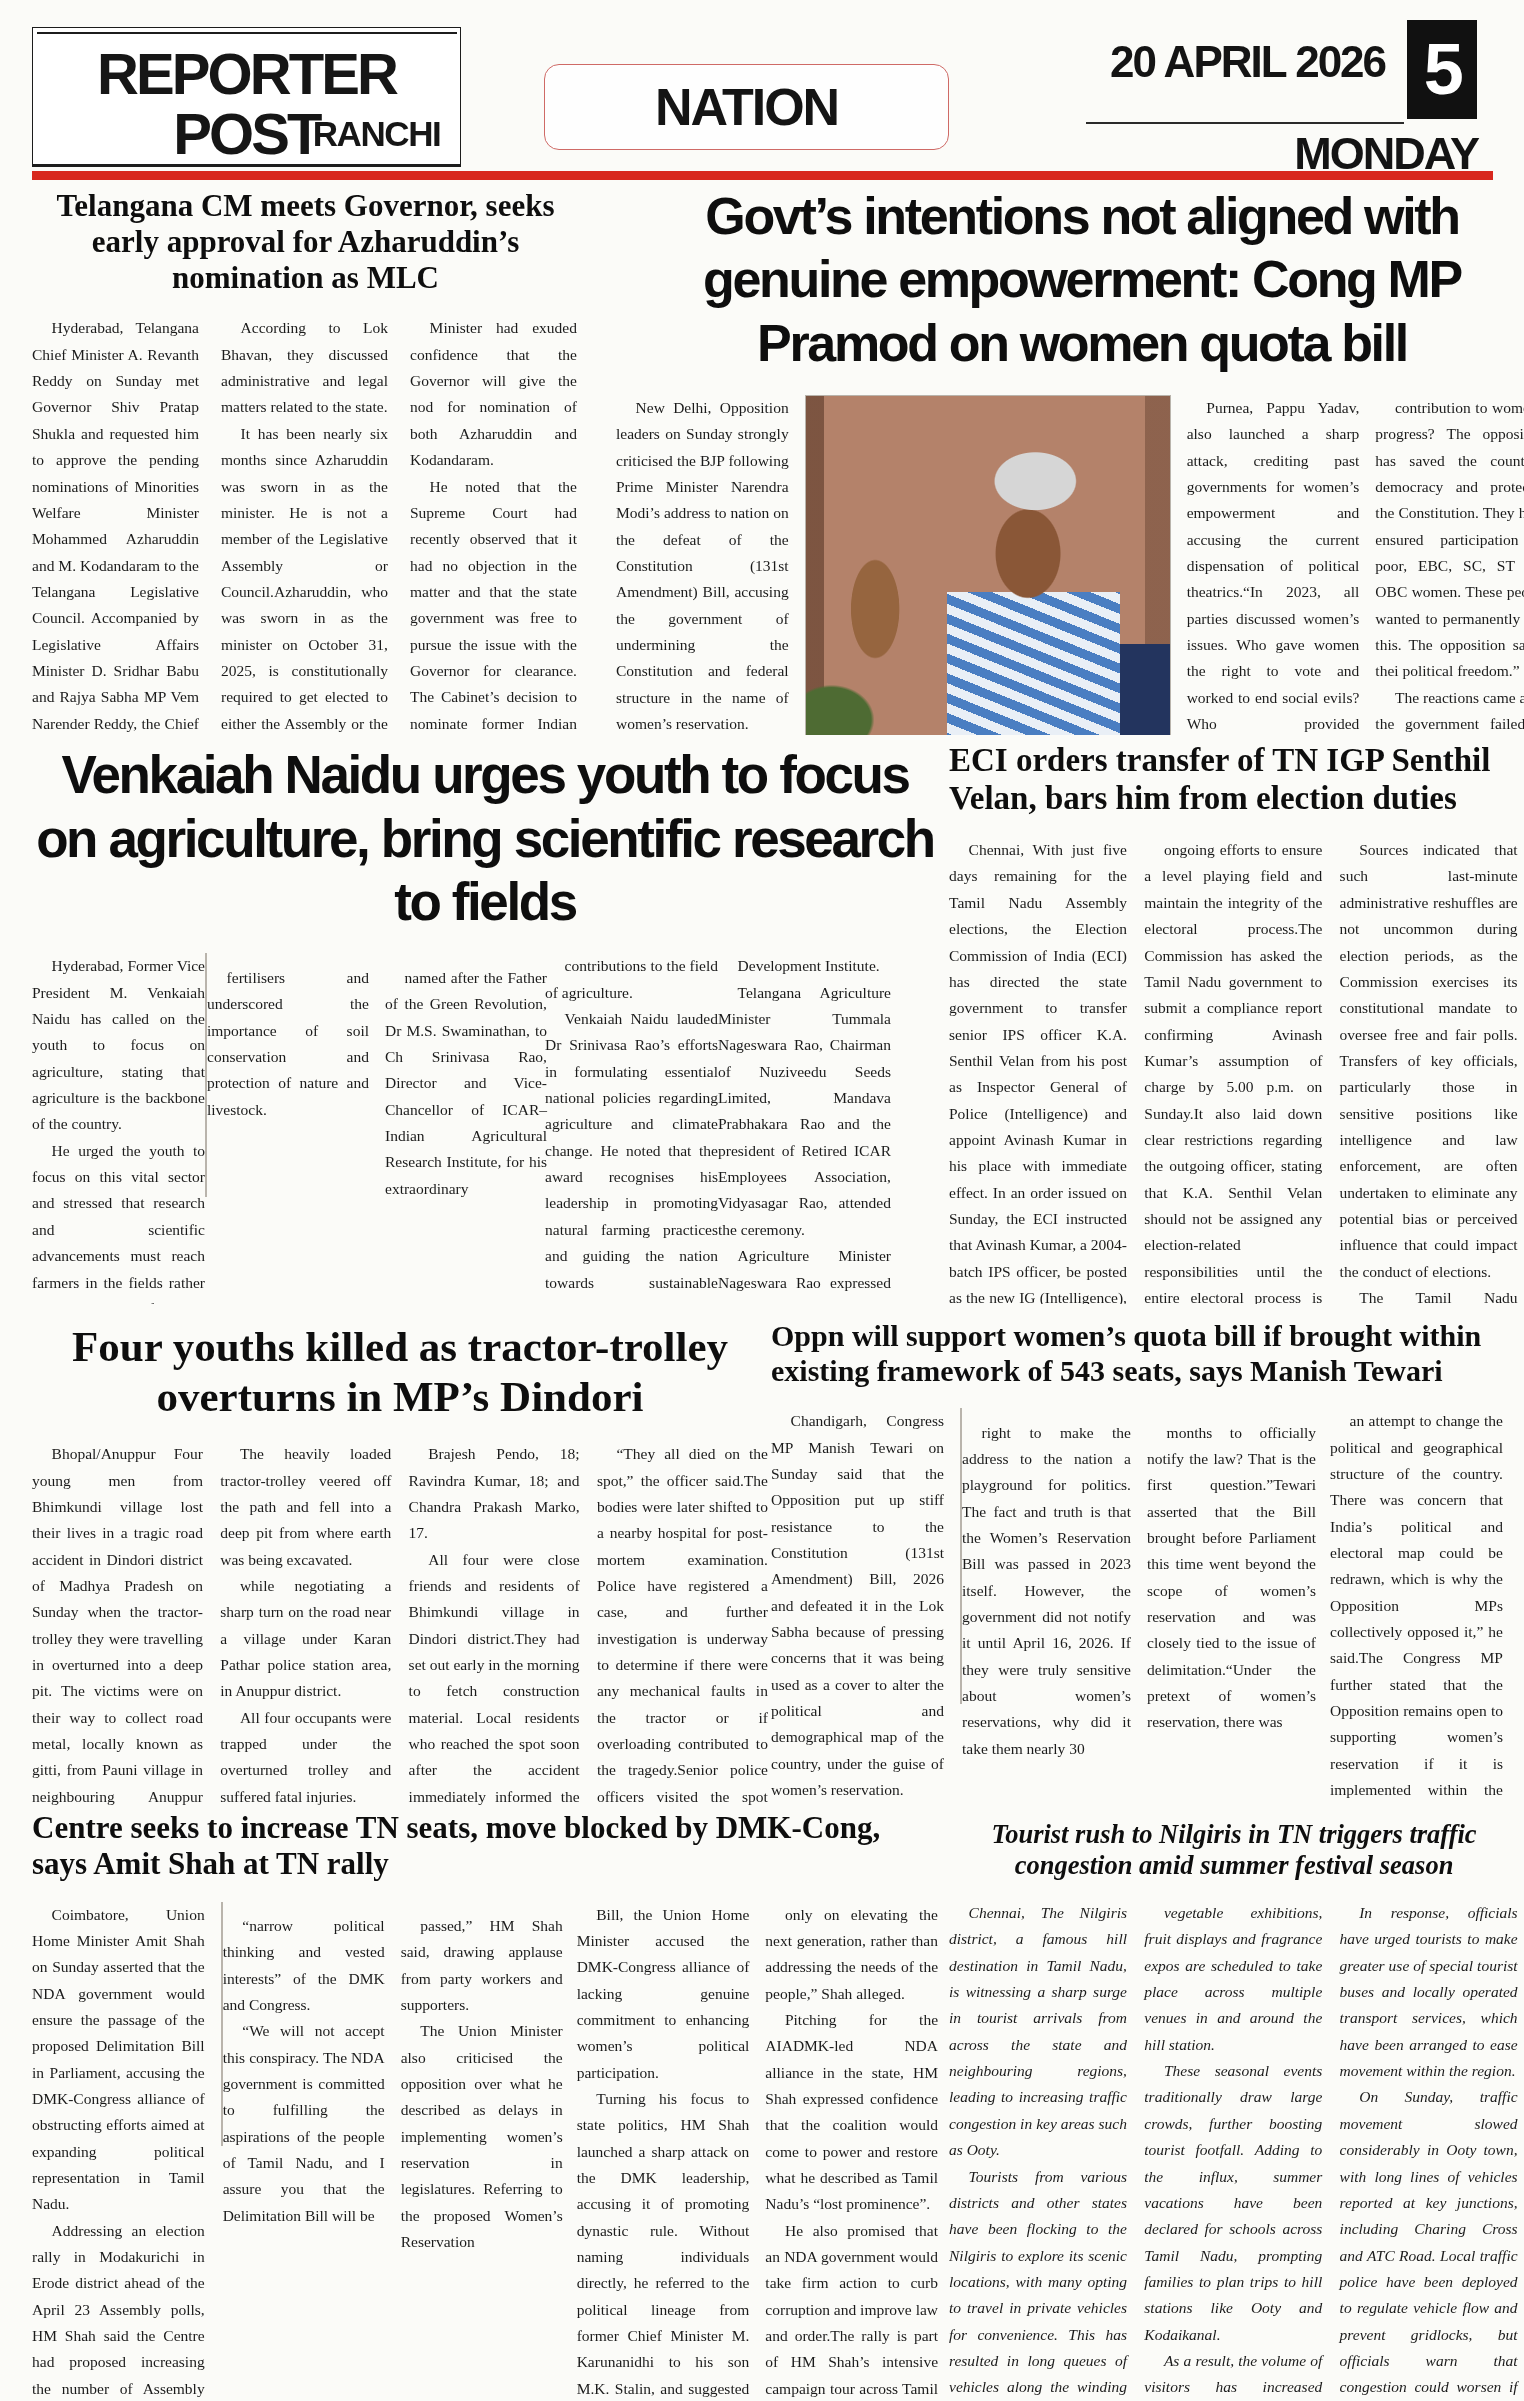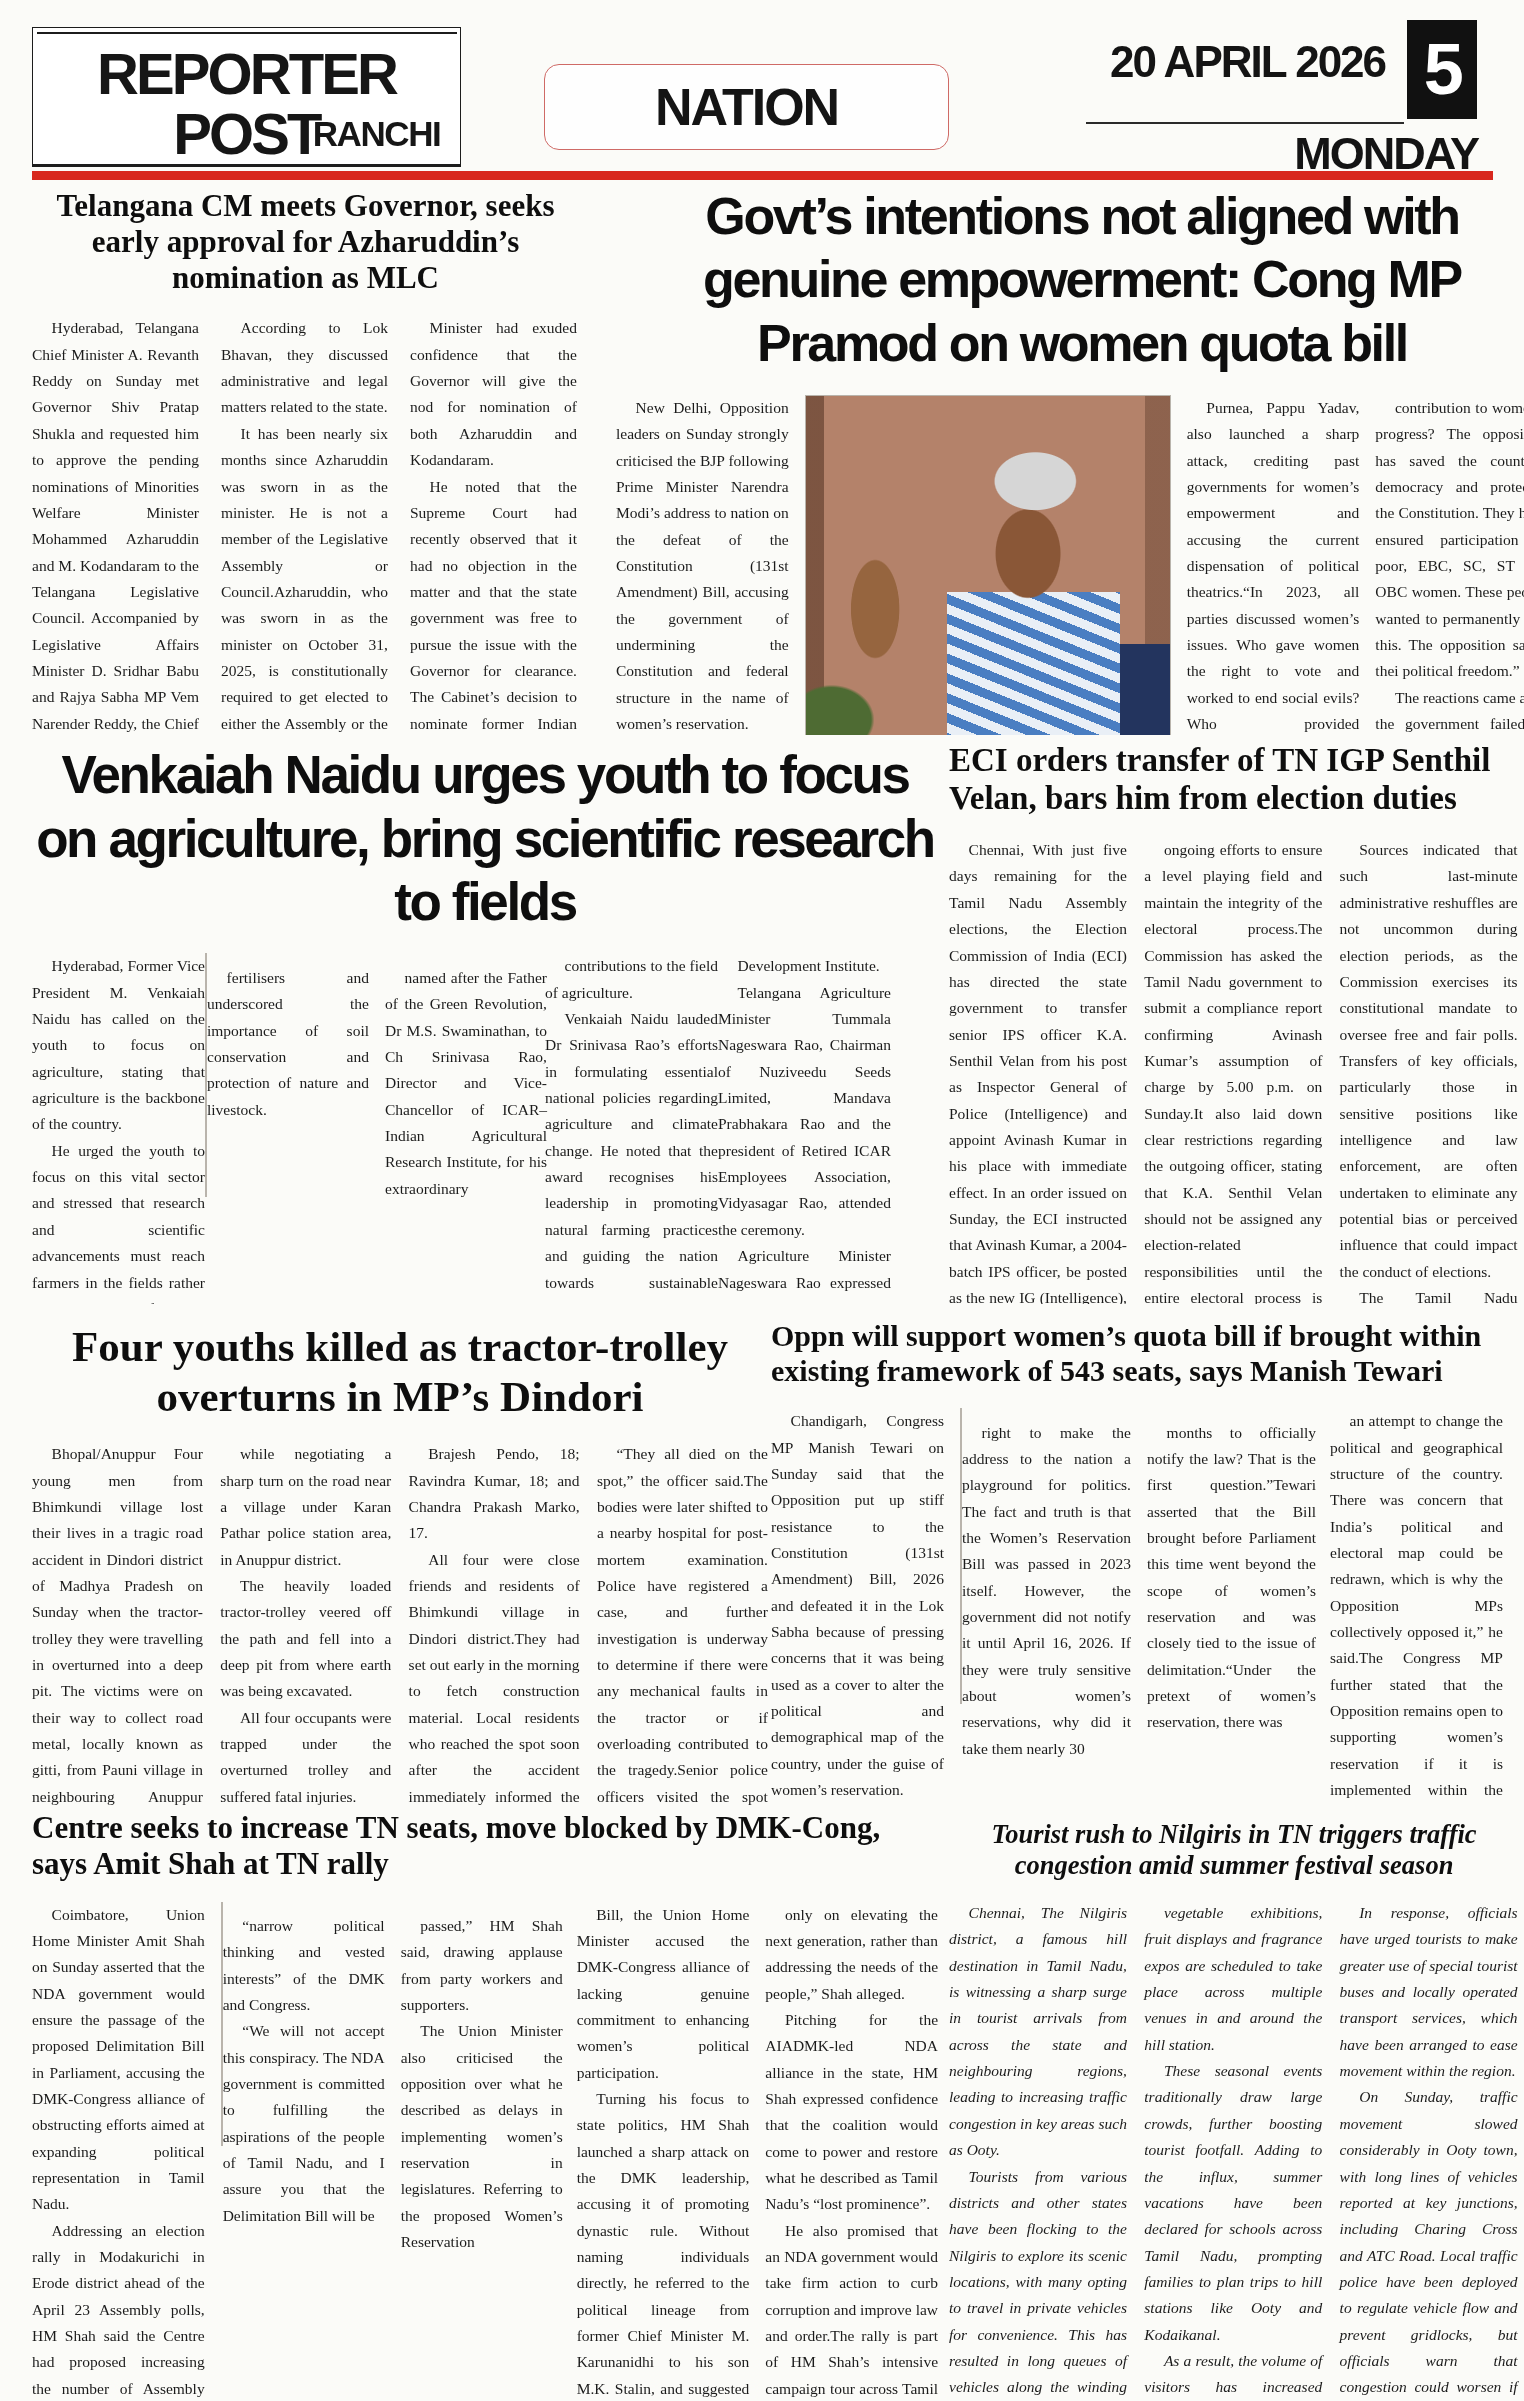--- a/index.html
+++ b/index.html
@@ -251,22 +251,22 @@
     </div>
   </section>
 
   <section class="art" id="a-dindori">
     <h1 class="hl serif">Four youths killed as tractor-trolley overturns in MP’s Dindori</h1>
     <div class="body-row">
       <div class="col">
           <p>Bhopal/Anuppur Four young men from Bhimkundi village lost their lives in a tragic road accident in Dindori district of Madhya Pradesh on Sunday when the tractor-trolley they were travelling in overturned into a deep pit.  The victims were on their way to collect road metal, locally known as gitti, from Pauni village in neighbouring Anuppur district.The incident occurred around 5.45-6 a.m. under the Karan Pathar police station locality.</p>
         </div>
       <div class="col">
+          <p>The heavily loaded tractor-trolley veered off the path and fell into a deep pit from where earth was being excavated.</p>
           <p>while negotiating a sharp turn on the road near a village under Karan Pathar police station area, in Anuppur district.</p>
-          <p>The heavily loaded tractor-trolley veered off the path and fell into a deep pit from where earth was being excavated.</p>
           <p>All four occupants were trapped under the overturned trolley and suffered fatal injuries.</p>
         </div>
       <div class="col">
           <p>Brajesh Pendo, 18; Ravindra Kumar, 18; and Chandra Prakash Marko, 17.</p>
           <p>All four were close friends and residents of Bhimkundi village in Dindori district.They had set out early in the morning to fetch construction material. Local residents who reached the spot soon after the accident immediately informed the police.Rescue operations were launched, and an earthmoving machine was called in to lift the overturned trolley and extricate the bodies. It took considerable effort to recover the deceased from under the heavy vehicle.</p>
         </div>
       <div class="col">
           <p>“They all died on the spot,” the officer said.The bodies were later shifted to a nearby hospital for post-mortem examination. Police have registered a case, and further investigation is underway to determine if there were any mechanical faults in the tractor or if overloading contributed to the tragedy.Senior police officers visited the spot and expressed deep condolences to the grieving families.</p>
         </div>
     </div>

